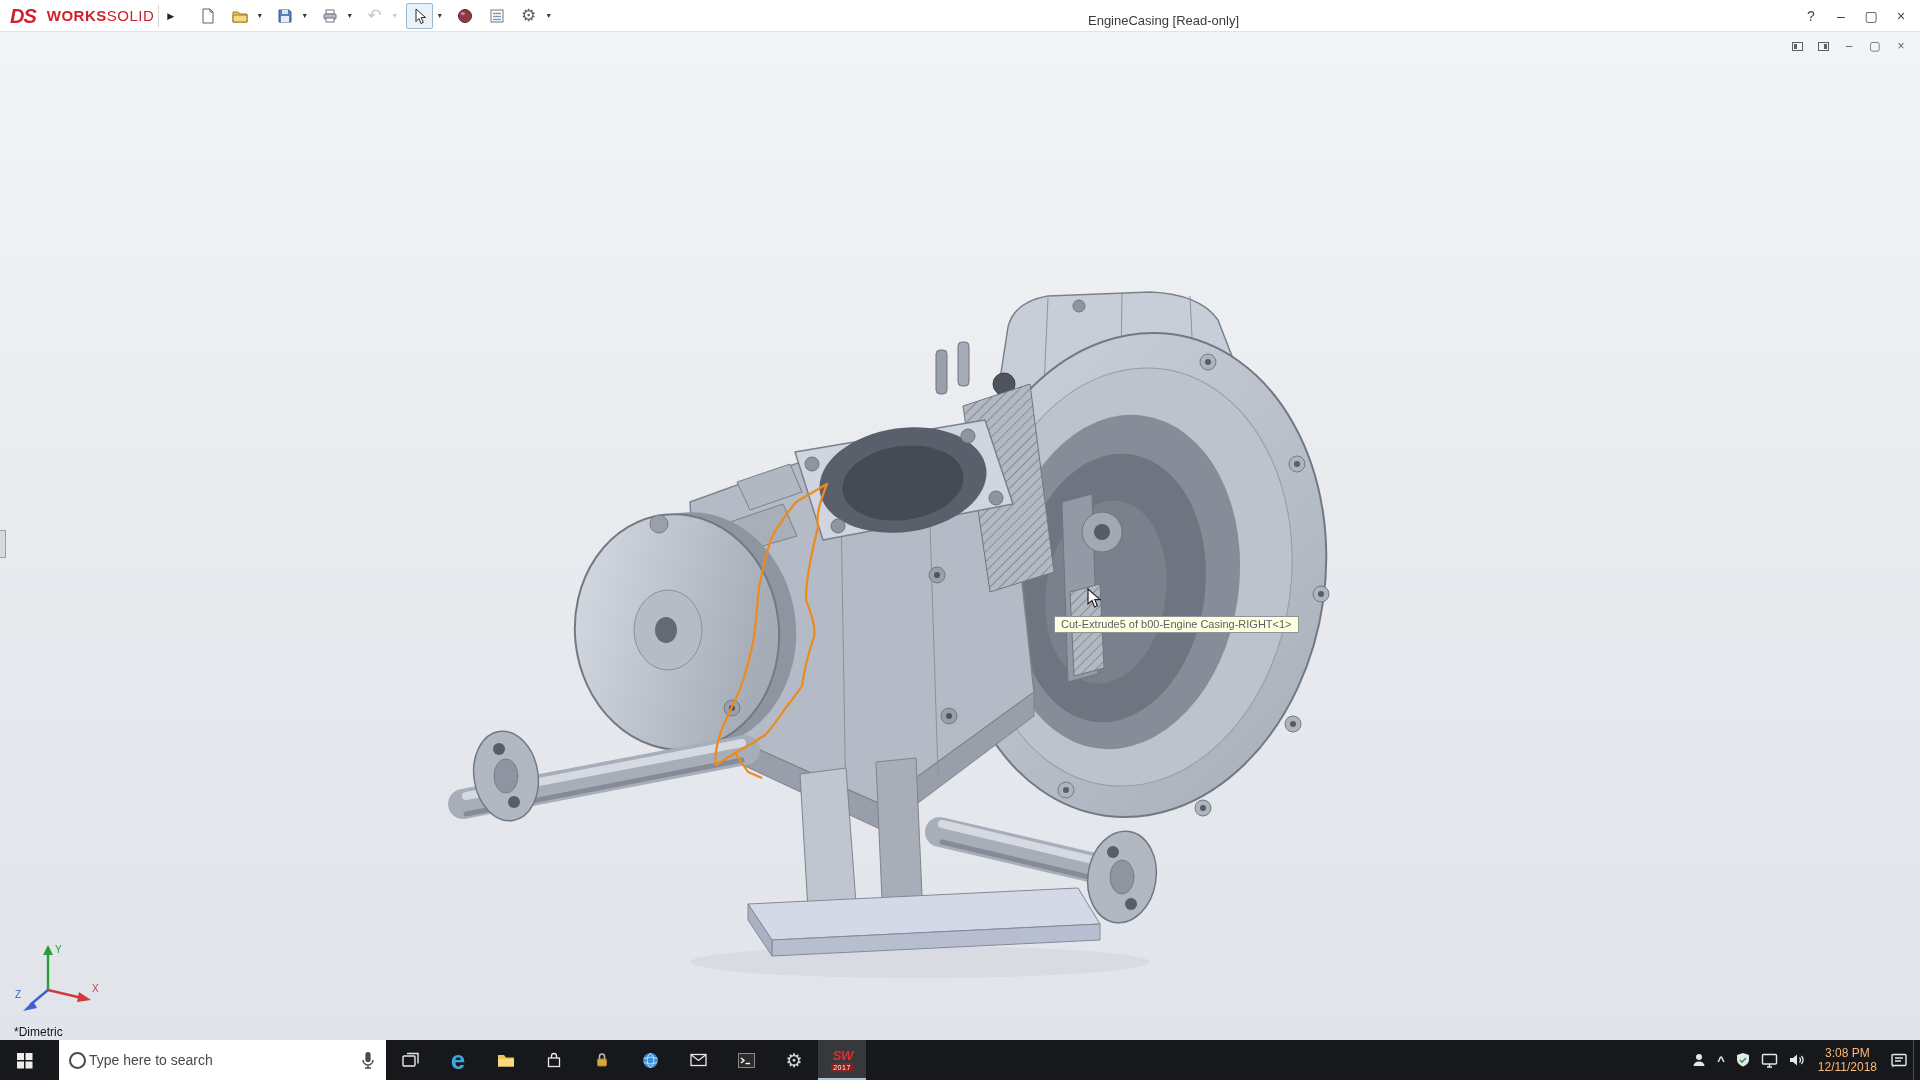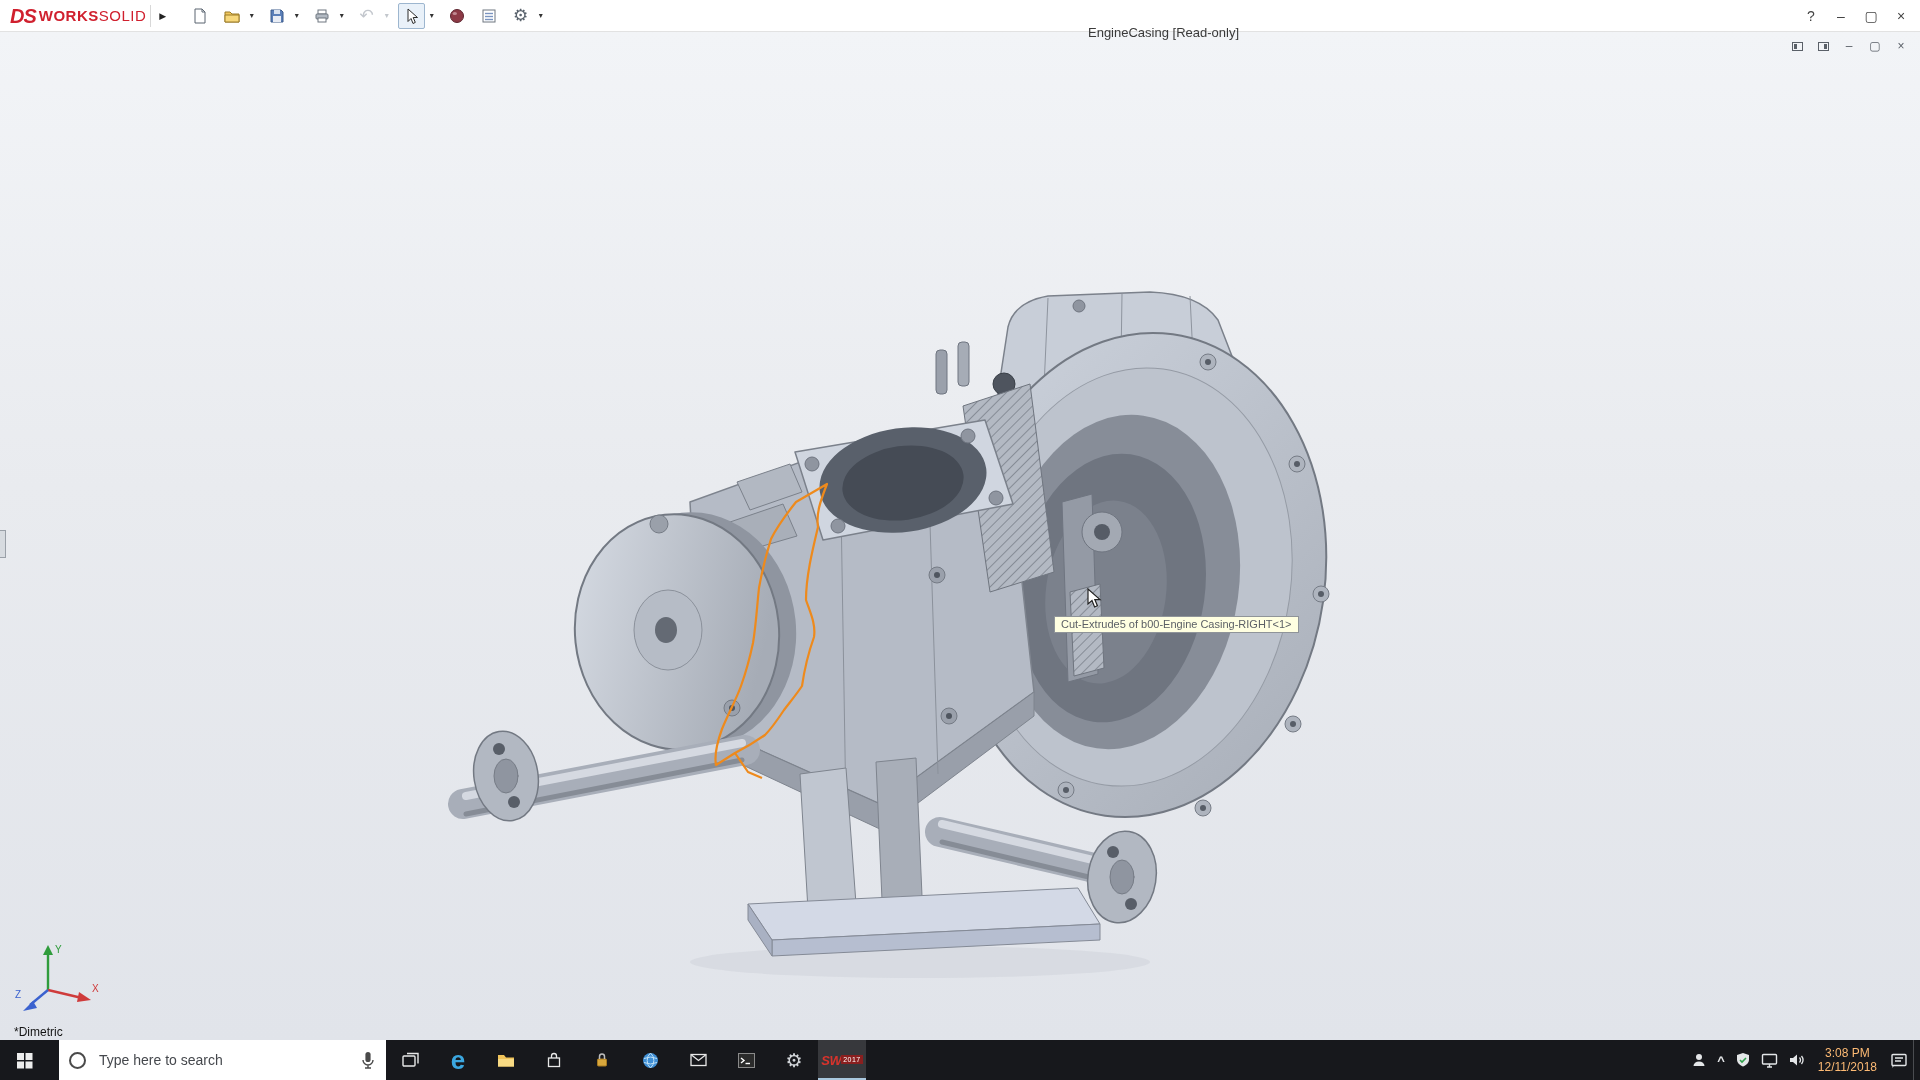--- a/index.html
+++ b/index.html
@@ -2,62 +2,62 @@
 <html><head>
 <meta charset="utf-8">
 <style>
   *{margin:0;padding:0;box-sizing:border-box}
   html,body{width:1920px;height:1080px;overflow:hidden}
   body{font-family:"Liberation Sans",sans-serif;background:#e8eaee;-webkit-user-select:none;user-select:none}
   button{font-family:inherit;background:none;border:none;cursor:default;color:inherit}
 
   
   .titlebar{height:32px;background:#ffffff;border-bottom:1px solid #e2e2e2;display:flex;align-items:center;position:relative;z-index:5}
-  .brand{display:flex;align-items:center;padding:0 4px 0 10px;gap:3px}
+  .brand{display:flex;align-items:center;padding:0 4px 0 10px;gap:11px}
   .brand .ds{color:#d0202e;font-weight:bold;font-style:italic;font-size:20px;letter-spacing:-1px;line-height:1}
   .brand .solid{color:#d0202e;font-weight:bold;font-size:15px;letter-spacing:.5px}
   .brand .works{color:#d0202e;font-weight:normal;font-size:15px;letter-spacing:.5px}
   .flyout{border-left:1px solid #d8d8d8;padding:0 8px;font-size:9px;color:#222;height:22px;display:flex;align-items:center}
   .toolbar{display:flex;align-items:center;margin-left:12px}
   .tb-group{display:flex;align-items:center;margin-right:5px}
   .tb-btn{width:27px;height:26px;display:flex;align-items:center;justify-content:center;border:1px solid transparent;border-radius:2px}
   .tb-btn.active{border-color:#9db6cf;background:#e9f1f9}
   .tb-caret{width:13px;height:26px;display:flex;align-items:center;justify-content:center;font-size:8px;color:#333}
   .dis{color:#c3c7cd !important}
   .glyph16{font-size:17px;line-height:1;color:#59626c}
-  .doc-title{position:absolute;left:60.6%;top:12px;transform:translateX(-50%);height:40px;display:flex;align-items:center;font-size:13px;color:#3a3a3a;white-space:nowrap}
+  .doc-title{position:absolute;left:60.6%;top:0;transform:translateX(-50%);height:40px;display:flex;align-items:center;font-size:13px;color:#3a3a3a;white-space:nowrap}
   .win-controls{position:absolute;right:4px;top:0;height:32px;display:flex;align-items:center}
   .win-btn{width:30px;height:32px;display:flex;align-items:center;justify-content:center;font-size:14px;color:#444}
 
   
   .viewport{position:relative;height:1008px;background:linear-gradient(180deg,#f2f4f7 0%,#e9ebef 45%,#e1e4ea 100%);overflow:hidden}
   .doc-controls{position:absolute;top:4px;right:8px;display:flex;align-items:center;gap:4px;z-index:4}
   .doc-btn{width:22px;height:20px;display:flex;align-items:center;justify-content:center;font-size:12px;color:#5a6068}
   .pane-box{width:11px;height:9px;border:1px solid #5a6068;position:relative;display:inline-block}
   .pane-box::after{content:"";position:absolute;left:1px;top:1px;width:3px;height:5px;background:#5a6068}
   .pane-box.alt::after{left:auto;right:1px}
   .model-svg{position:absolute;left:0;top:0;width:1920px;height:1008px}
   .tooltip{position:absolute;left:1054px;top:584px;background:#ffffe1;border:1px solid #8f9499;color:#5c6066;font-size:11px;padding:1px 6px 2px;white-space:nowrap;z-index:3}
   .cursor-svg{position:absolute;left:1086px;top:556px;z-index:4}
   .triad{position:absolute;left:14px;bottom:22px}
   .view-label{position:absolute;left:14px;bottom:1px;font-size:12px;font-weight:normal;color:#141414}
   .splitter{position:absolute;left:0;top:498px;width:6px;height:28px;background:#d7dbe0;border:1px solid #9aa0a8;border-left:none}
 
   
   .taskbar{height:40px;background:#17181c;display:flex;align-items:stretch;position:relative;z-index:6}
   .tb-start{width:48px;display:flex;align-items:center;justify-content:center}
-  .search-box{width:327px;background:#ffffff;display:flex;align-items:center;padding:0 10px;gap:13px;margin-left:11px}
+  .search-box{width:327px;background:#ffffff;display:flex;align-items:center;padding:0 10px;gap:3px;margin-left:11px}
   .cortana{width:17px;height:17px;border:2px solid #4a4a4a;border-radius:50%;flex:none}
   .search-input{flex:1;border:none;outline:none;font-size:14px;color:#111;background:transparent;min-width:0}
   .search-input::placeholder{color:#45484d;opacity:1}
   .app-btn{width:48px;display:flex;align-items:center;justify-content:center;position:relative}
   .app-btn.active{background:rgba(255,255,255,.14);box-shadow:inset 0 -2px 0 #a9c7dd}
   .edge-e{font-size:26px;font-weight:bold;color:#3ba7e0;line-height:1}
   .gear-glyph{font-size:19px;color:#d3d6da;line-height:1}
-  .sw-icon{display:flex;flex-direction:row;align-items:flex-start;line-height:1}
+  .sw-icon{display:flex;flex-direction:column;align-items:flex-end;line-height:1}
   .sw-top{font-size:13px;font-weight:bold;font-style:italic;color:#d8332c;letter-spacing:-.5px}
   .sw-year{font-size:7px;color:#fff;background:#8a1f1f;padding:1px 2px;margin-top:1px;letter-spacing:.5px}
   .tray{margin-left:auto;display:flex;align-items:center;color:#e6e8ea}
   .tray-btn{height:40px;display:flex;align-items:center;justify-content:center;padding:0 5px}
   .chevron{font-size:13px;font-weight:bold}
   .clock{padding:0 8px;text-align:center;color:#fdba74;font-size:12px;line-height:14px}
   .peek{width:7px;height:40px;border-left:1px solid #4a4c50}
 </style>
 </head>
 <body>

